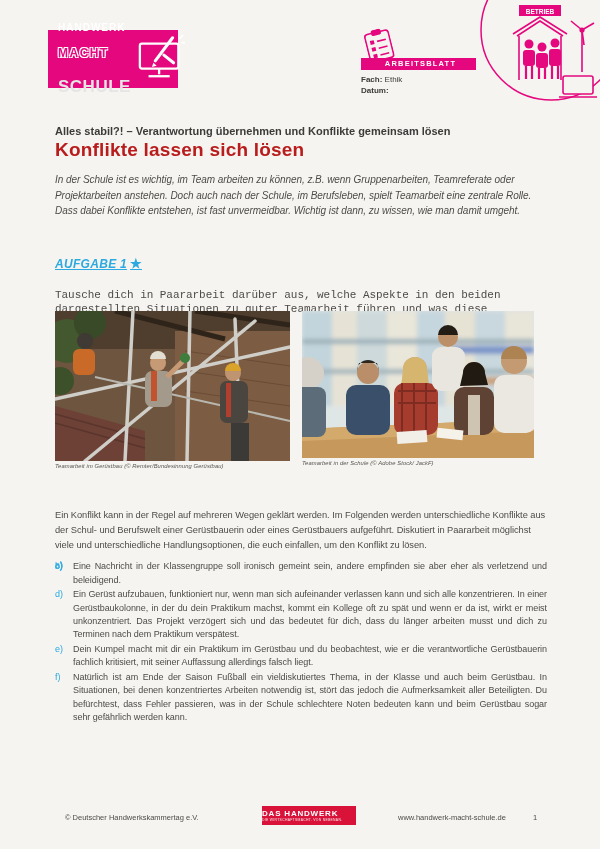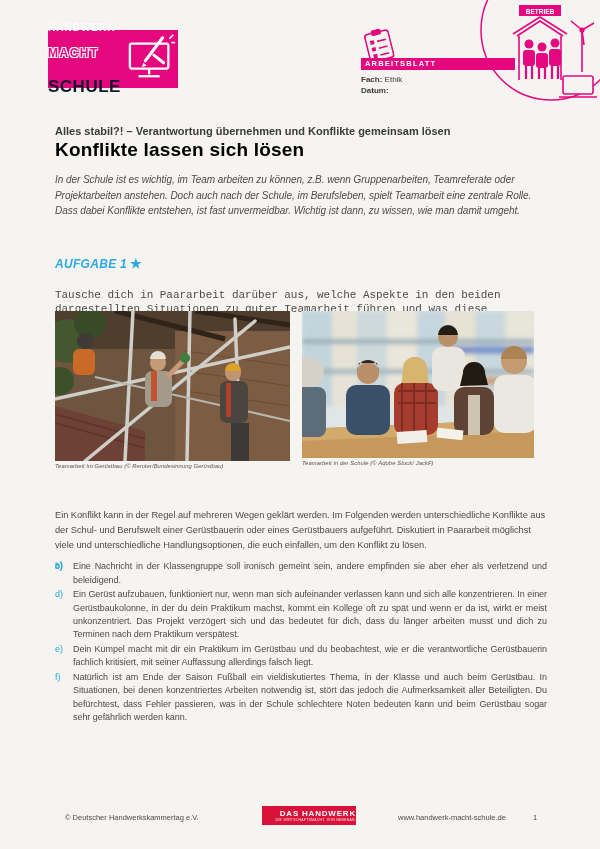--- a/index.html
+++ b/index.html
@@ -2,62 +2,62 @@
 <html lang="de"><head>
 <meta charset="utf-8">
 <style>
   html,body{margin:0;padding:0;}
   body{width:600px;height:849px;font-family:"Liberation Sans",sans-serif;}
   .page{position:relative;width:600px;height:849px;background:#f6f4f0;overflow:hidden;}
   .abs{position:absolute;}
 
   
   .logo-box{left:48px;top:30px;width:130px;height:58px;background:#e5077e;display:flex;align-items:center;}
-  .logo-text{line-height:1;}
+  .logo-text{padding-left:10px;line-height:1;}
   .logo-l1{font-size:10px;font-weight:bold;color:#fff;letter-spacing:1px;}
   .logo-l2{font-size:12px;font-weight:bold;letter-spacing:1.5px;color:#e5077e;
            text-shadow:-1px -1px 0 #fff,1px -1px 0 #fff,-1px 1px 0 #fff,1px 1px 0 #fff;margin-top:14px;}
-  .logo-l3{font-size:17px;font-weight:bold;color:#0f172a;letter-spacing:.5px;margin-top:19px;}
+  .logo-l3{font-size:17px;font-weight:bold;color:#e5e5e5;letter-spacing:.5px;margin-top:19px;}
   .logo-icon{margin-left:6px;}
 
   .clipboard{left:366px;top:29px;width:26px;height:32px;transform:rotate(-14deg);}
-  .banner{left:361px;top:58px;width:154px;height:12px;background:#e5077e;color:#fff;
-          font-size:7.5px;font-weight:bold;letter-spacing:1.2px;line-height:12px;padding-left:4px;box-sizing:border-box;}
+  .banner{left:361px;top:58px;width:115px;height:12px;background:#e5077e;color:#fff;
+          font-size:7.5px;font-weight:bold;letter-spacing:1.2px;line-height:12px;padding-left:4px;box-sizing:border-box;text-align:center;}
   .meta{left:361px;top:74px;font-size:8px;color:#3b3b39;line-height:11px;}
   .meta b{font-weight:bold;}
 
   .corner-illu{right:0;top:0;width:125px;height:112px;}
 
   
   .kicker{left:55px;top:125px;width:492px;font-size:11px;font-weight:bold;color:#3b3b39;}
-  .title{left:55px;top:139px;width:492px;font-size:19px;font-weight:bold;color:#000000;letter-spacing:.2px;}
+  .title{left:55px;top:139px;width:492px;font-size:19px;font-weight:bold;color:#b91c1c;letter-spacing:.2px;}
   .intro{left:55px;top:172px;width:492px;font-size:10px;line-height:15.5px;color:#4d4b48;letter-spacing:-.05px;font-style:italic;}
 
   
-  .task-heading{font-size:12px;font-weight:bold;font-style:italic;color:#2ba9e0;letter-spacing:.3px;}
+  .task-heading{font-size:12px;font-weight:bold;font-style:italic;color:#2ba9e0;letter-spacing:.3px;text-decoration:underline;}
   .star{font-style:normal;font-size:13px;color:#2ba9e0;margin-left:3px;}
   .t1-head{left:55px;top:256px;}
   .t1-instr{left:55px;top:288px;width:492px;font-size:11px;line-height:14px;color:#4d4b48;letter-spacing:-.05px;font-family:Liberation Mono, monospace;}
 
   .figure{top:311px;}
   .fig-left{left:55px;width:235px;}
   .fig-right{left:302px;width:232px;}
   .figure svg{display:block;}
   .caption{font-size:5.8px;font-style:italic;color:#55534f;margin-top:2px;letter-spacing:.1px;}
 
   .t2-head{left:55px;top:488px;}
   .t2-instr{left:55px;top:508px;width:492px;font-size:9.3px;line-height:15px;color:#4d4b48;letter-spacing:-.05px;}
 
   .list{left:55px;top:559px;width:492px;font-size:9px;line-height:13.4px;color:#4d4b48;letter-spacing:-.05px;}
   .list-item{position:relative;padding-left:18px;text-align:justify;margin-bottom:1.2px;}
   .marker{position:absolute;left:0;top:0;color:#2ba9e0;}
 
   
   .foot-copy{left:65px;top:813px;font-size:7.5px;color:#4d4b48;}
-  .foot-logo{left:262px;top:806px;width:94px;height:19px;background:#d81239;color:#fff;text-align:right;line-height:1;}
+  .foot-logo{left:262px;top:806px;width:94px;height:19px;background:#d81239;color:#fff;text-align:left;line-height:1;}
   .foot-logo-l1{font-size:8px;font-weight:bold;letter-spacing:.8px;margin-top:3.5px;}
   .foot-logo-l2{font-size:3.4px;letter-spacing:.3px;margin-top:1.5px;opacity:.9;}
   .foot-site{left:398px;top:813px;font-size:7.5px;color:#4d4b48;}
   .foot-page{left:533px;top:813px;font-size:7.5px;color:#4d4b48;}
 </style>
 </head>
 <body>
 
 <div class="page">
 

